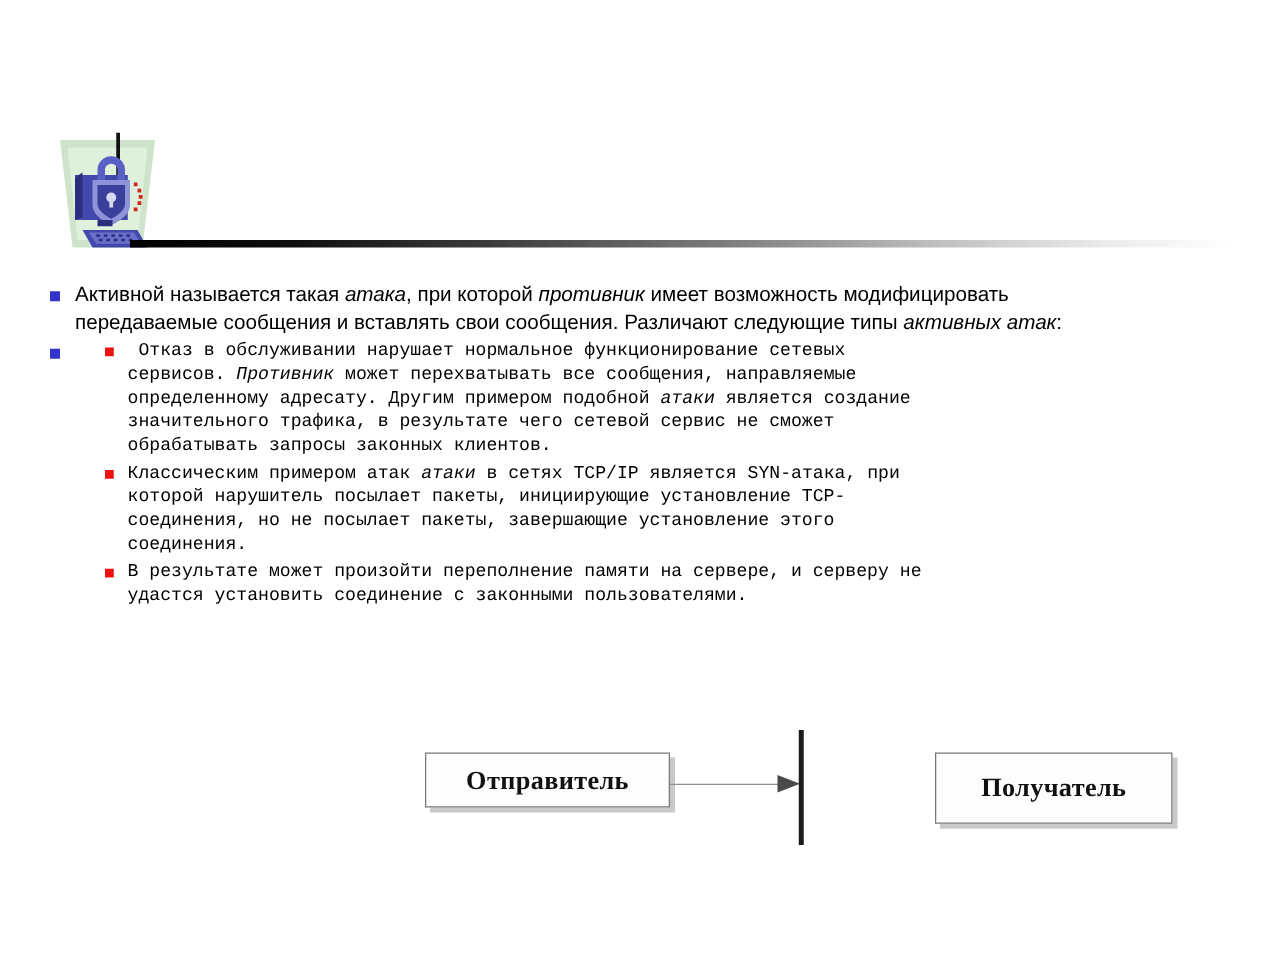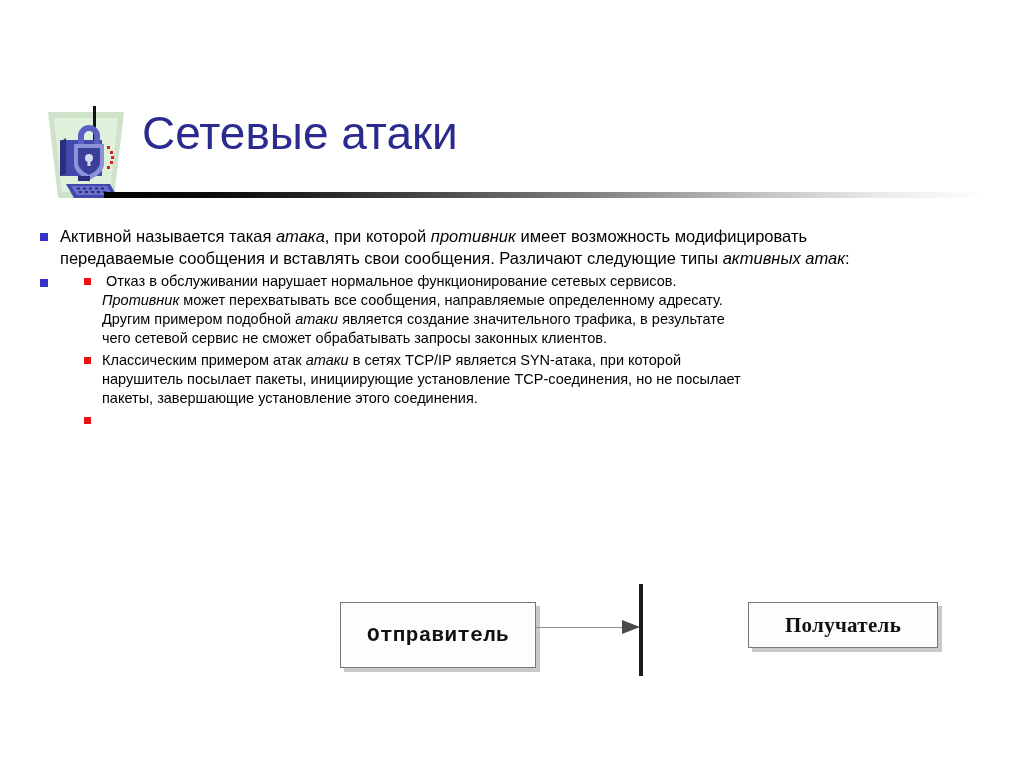--- a/index.html
+++ b/index.html
@@ -83,20 +83,21 @@
     background: #3333cc;
   }
   .indent-left {
     margin-left: 130px;
   }
 
   ul.lvl2 {
     list-style: none;
     margin: 3px 0 4px 0;
     padding: 0;
+    font-family: Liberation Mono, monospace;
   }
   li.b2 {
     position: relative;
     padding-left: 42px;
     margin: 0 0 3px 0;
     font-size: 14.5px;
     line-height: 19px;
     color: #000000;
     max-width: 648px;
   }
@@ -131,28 +132,27 @@
     font-family: "Liberation Serif", serif;
     font-weight: bold;
     font-size: 21px;
     color: #111111;
     letter-spacing: 0.3px;
   }
   #box-sender {
     left: 4px;
     top: 18px;
     width: 196px;
-    height: 66px;
-    font-family: Liberation Mono, monospace;
+    height: 44px;
   }
   #box-receiver {
     left: 412px;
     top: 18px;
     width: 190px;
-    height: 46px;
+    height: 57px;
   }
   #arrow-line {
     position: absolute;
     left: 200px;
     top: 43px;
     width: 98px;
     height: 1px;
     background: #8e8e8e;
   }
   #arrow-head {
@@ -221,21 +221,20 @@
           <rect x="57" y="81.5" width="3" height="2"></rect>
           <rect x="35" y="85" width="3" height="2"></rect>
           <rect x="41" y="85" width="3" height="2"></rect>
           <rect x="47" y="85" width="3" height="2"></rect>
           <rect x="53" y="85" width="3" height="2"></rect>
           <rect x="59" y="85" width="3" height="2"></rect>
         </g>
       </svg>
     </div>
 
-    <div id="page-title">Сетевые атаки</div>
   </div>
 
   <div id="title-rule"></div>
 
   <div id="body">
     <ul class="lvl1">
 
       <li class="b1">
         <span class="marker1"></span>
         <span><span>Активной называется такая </span><span class="emph">атака</span><span>, при которой </span><span class="emph">противник</span><span> имеет возможность модифицировать передаваемые сообщения и вставлять свои сообщения. Различают следующие типы </span><span class="emph">активных атак</span><span>:</span></span>
@@ -251,20 +250,21 @@
             <span><span>&nbsp;Отказ в обслуживании нарушает нормальное функционирование сетевых сервисов. </span><span class="emph">Противник</span><span> может перехватывать все сообщения, направляемые определенному адресату. Другим примером подобной </span><span class="emph">атаки</span><span> является создание значительного трафика, в результате чего сетевой сервис не сможет обрабатывать запросы законных клиентов.</span></span>
           </li>
 
           <li class="b2">
             <span class="marker2"></span>
             <span><span>Классическим примером атак </span><span class="emph">атаки</span><span> в сетях TCP/IP является SYN-атака, при которой нарушитель посылает пакеты, инициирующие установление TCP-соединения, но не посылает пакеты, завершающие установление этого соединения.</span></span>
           </li>
 
           <li class="b2">
             <span class="marker2"></span>
+            <span>В результате может произойти переполнение памяти на сервере, и серверу не удастся установить соединение с законными пользователями.</span>
           </li>
 
         </ul>
       </li>
 
     </ul>
   </div>
 
   <div id="diagram">
     <div class="dbox" id="box-sender">

